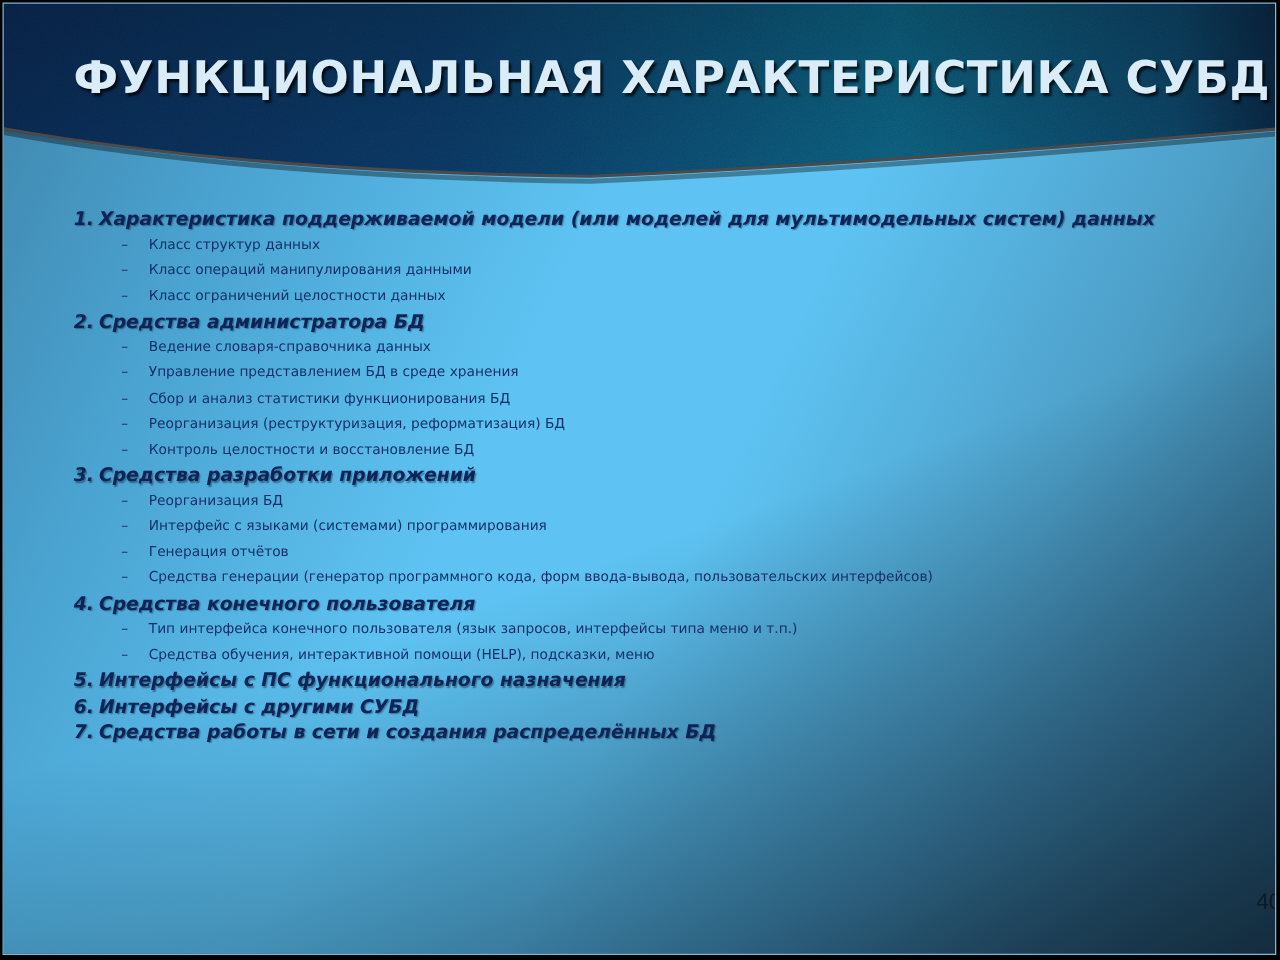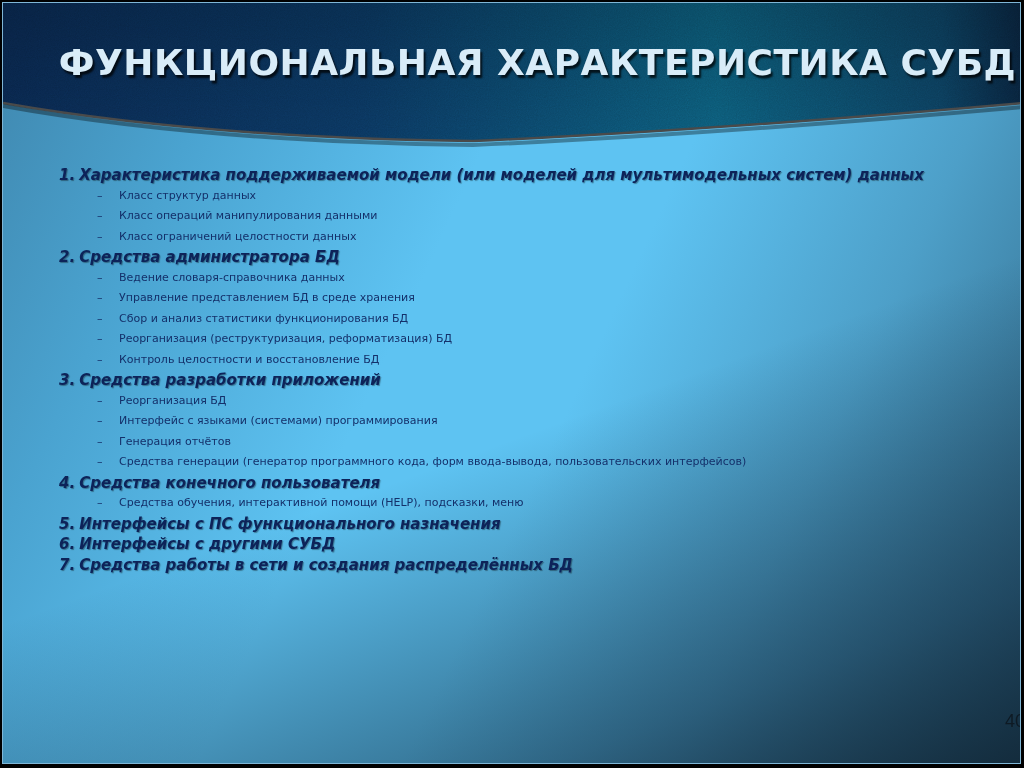--- a/index.html
+++ b/index.html
@@ -118,20 +118,21 @@
     <div class="section">
       <div class="section-title"><span class="num">3.</span><span>Средства разработки приложений</span></div>
       <div class="sub"><span class="dash">–</span><span>Реорганизация БД</span></div>
       <div class="sub"><span class="dash">–</span><span>Интерфейс с языками (системами) программирования</span></div>
       <div class="sub"><span class="dash">–</span><span>Генерация отчётов</span></div>
       <div class="sub"><span class="dash">–</span><span>Средства генерации (генератор программного кода, форм ввода-вывода, пользовательских интерфейсов)</span></div>
     </div>
 
     <div class="section">
       <div class="section-title"><span class="num">4.</span><span>Средства конечного пользователя</span></div>
+      <div class="sub"><span class="dash">–</span><span>Тип интерфейса конечного пользователя (язык запросов, интерфейсы типа меню и т.п.)</span></div>
       <div class="sub"><span class="dash">–</span><span>Средства обучения, интерактивной помощи (HELP), подсказки, меню</span></div>
     </div>
 
     <div class="section">
       <div class="section-title"><span class="num">5.</span><span>Интерфейсы с ПС функционального назначения</span></div>
     </div>
 
     <div class="section">
       <div class="section-title"><span class="num">6.</span><span>Интерфейсы с другими СУБД</span></div>
     </div>

